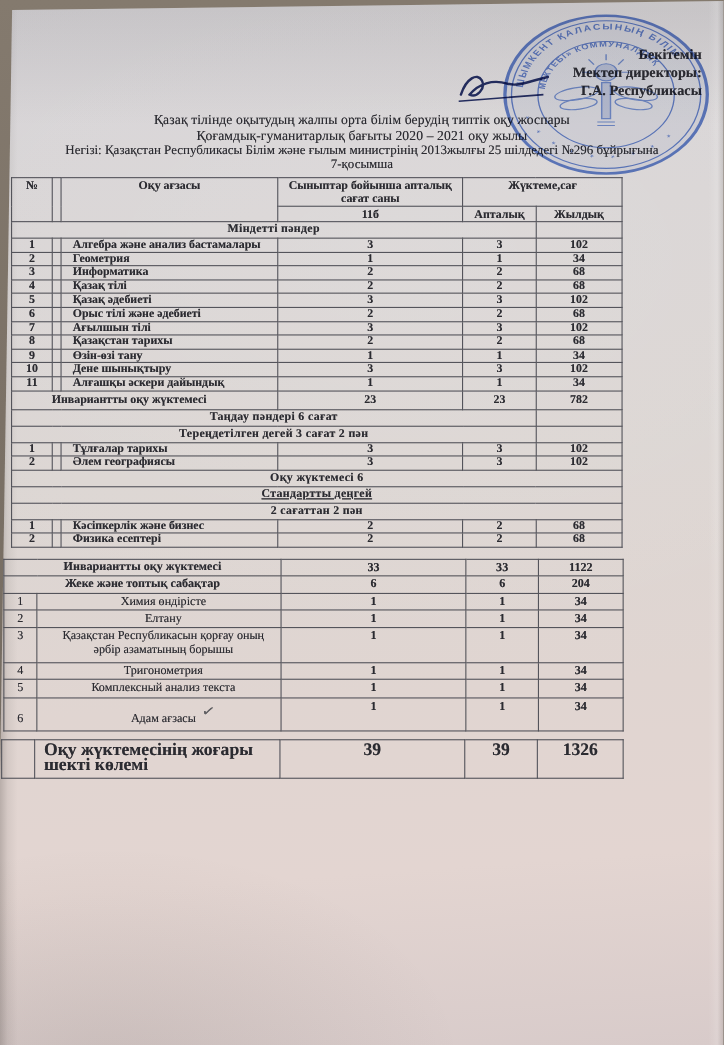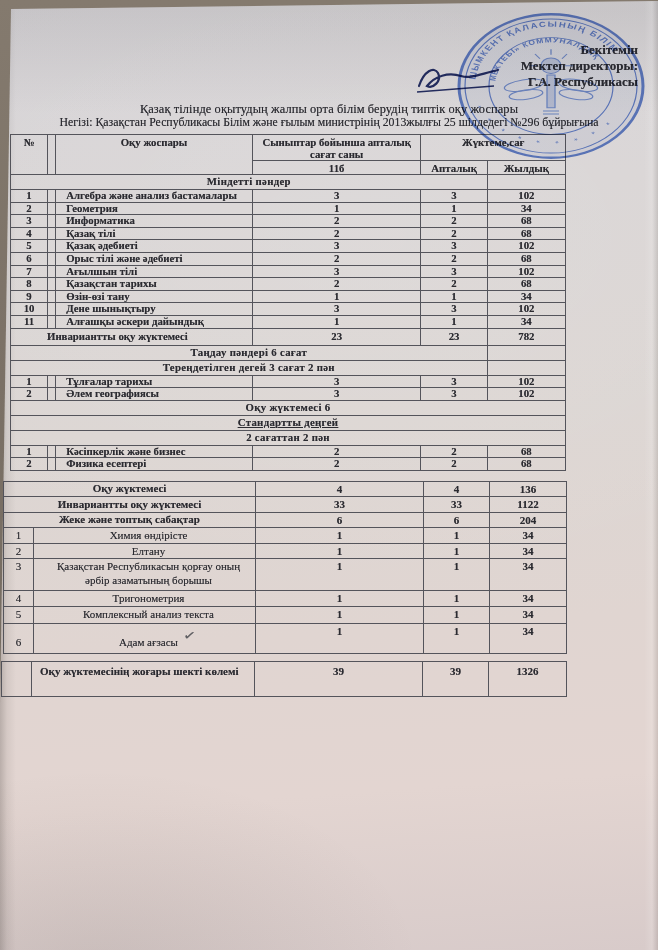--- a/index.html
+++ b/index.html
@@ -59,21 +59,21 @@
   #t2 { width:563px; margin:10px 0 0 3px; font-size:11px; }
   #t2 td { line-height:13.5px; }
   #t2 .no, #t2 .subj { font-weight:normal; }
   #t2 .subj { text-align:center; padding:1px 4px 0 12px; vertical-align:top; position:relative; }
   #t2 .no { vertical-align:top; padding-top:1px; }
   #t2 .v { vertical-align:top; padding-top:1px; }
   #t2 .t2label { text-align:center; vertical-align:middle; }
   #t2 tr.tall .subj, #t2 tr.tall .no { vertical-align:middle; padding-top:8px; }
 
   
-  #t3 { width:564px; margin:7px 12px 0 1px; font-size:11px; }
+  #t3 { width:564px; margin:7px 12px 0 1px; font-size:16px; }
   #t3 td { line-height:14px; }
   #t3 .t3label { text-align:left; padding:2px 10px 0 8px; vertical-align:top; }
   #t3 .v { vertical-align:top; padding-top:2px; }
 
   .check { position:absolute; left:150px; top:5px; color:#5f5f63;
            font-weight:normal; font-size:13px; transform:rotate(8deg) scaleX(1.15); }
 
   .stamp-wrap { position:absolute; left:451px; top:-14px; width:200px; height:200px;
                 transform:scale(1,0.78); transform-origin:50% 50%;
                 mix-blend-mode:multiply; opacity:0.92; pointer-events:none; }
@@ -89,37 +89,39 @@
   <div class="content">
 
     <div class="approval">
       <div>Бекітемін</div>
       <div>Мектеп директоры:</div>
       <div>Г.А. Республикасы</div>
     </div>
 
     <div class="title-block">
       <div class="t12">Қазақ тілінде оқытудың жалпы орта  білім берудің типтік оқу жоспары</div>
+      <div class="t12">Қоғамдық-гуманитарлық бағыты 2020 – 2021 оқу  жылы</div>
       <div class="t34">Негізі: Қазақстан Республикасы Білім және ғылым министрінің 2013жылғы 25 шілдедегі №296 бұйрығына</div>
+      <div class="t34">7-қосымша</div>
     </div>
 
     <table id="t1">
       <colgroup>
         <col style="width:37px">
           <col style="width:8px">
           <col style="width:196px">
         <col style="width:168px">
           <col style="width:66px">
           <col style="width:78px">
       </colgroup>
       <thead>
         <tr class="h1">
           <th rowspan="2" class="no">№</th>
           <th rowspan="2" class="sp"></th>
-          <th rowspan="2" class="subj">Оқу жоспары</th>
+          <th rowspan="2" class="subj">Оқу ағзасы</th>
           <th>Сыныптар бойынша апталық сағат саны</th>
           <th colspan="2">Жүктеме,сағ</th>
         </tr>
         <tr class="h2">
           <th>11б</th>
           <th>Апталық</th>
           <th>Жылдық</th>
         </tr>
       </thead>
       <tbody id="tb1">
@@ -275,26 +277,20 @@
 
     <table id="t2">
       <colgroup>
         <col style="width:30px">
           <col style="width:222px">
         <col style="width:168px">
           <col style="width:66px">
           <col style="width:77px">
       </colgroup>
       <tbody id="tb2">
-          <tr style="height: 14.5px;">
-            <td class="t2label" colspan="2">Оқу жүктемесі</td>
-            <td class="v">4</td>
-            <td class="v">4</td>
-            <td class="v">136</td>
-          </tr>
           <tr style="height: 14.5px;">
             <td class="t2label" colspan="2">Инвариантты оқу жүктемесі</td>
             <td class="v">33</td>
             <td class="v">33</td>
             <td class="v">1122</td>
           </tr>
           <tr style="height: 14.5px;">
             <td class="t2label" colspan="2">Жеке және топтық сабақтар</td>
             <td class="v">6</td>
             <td class="v">6</td>

